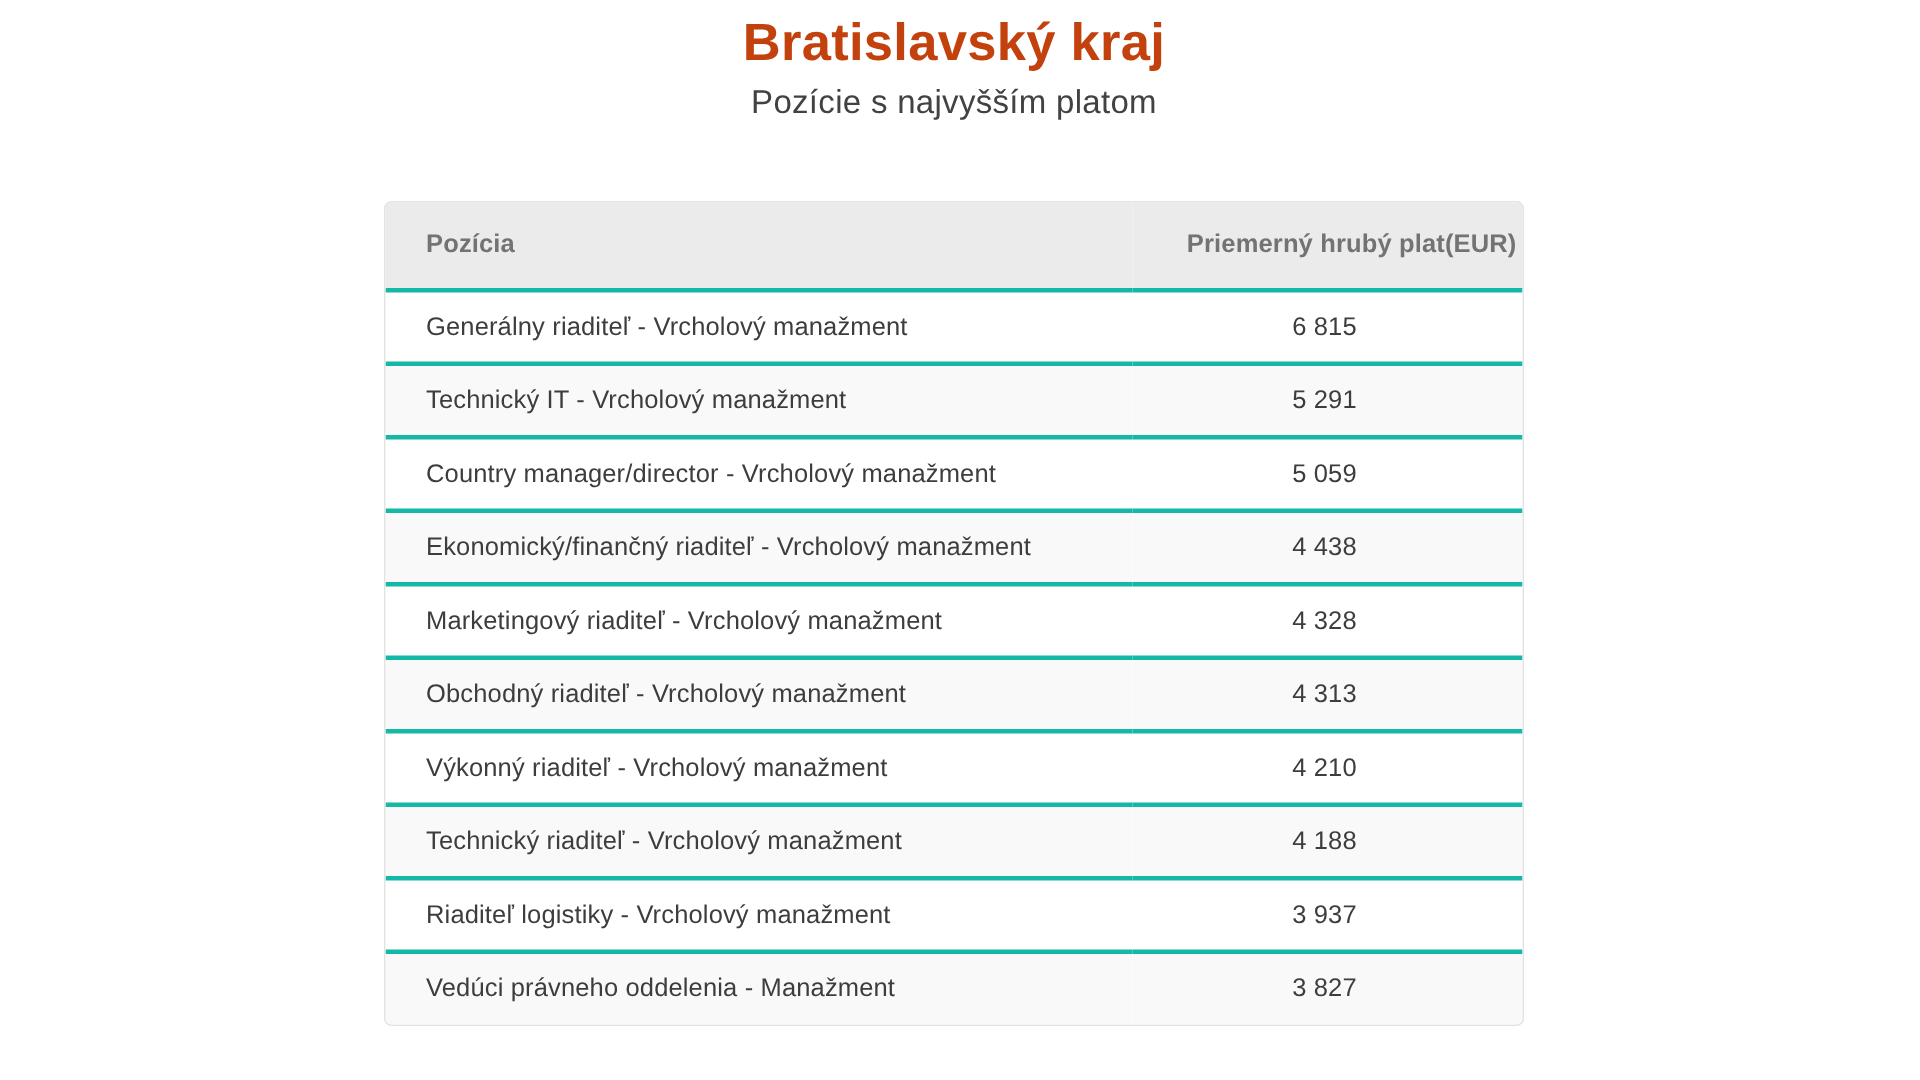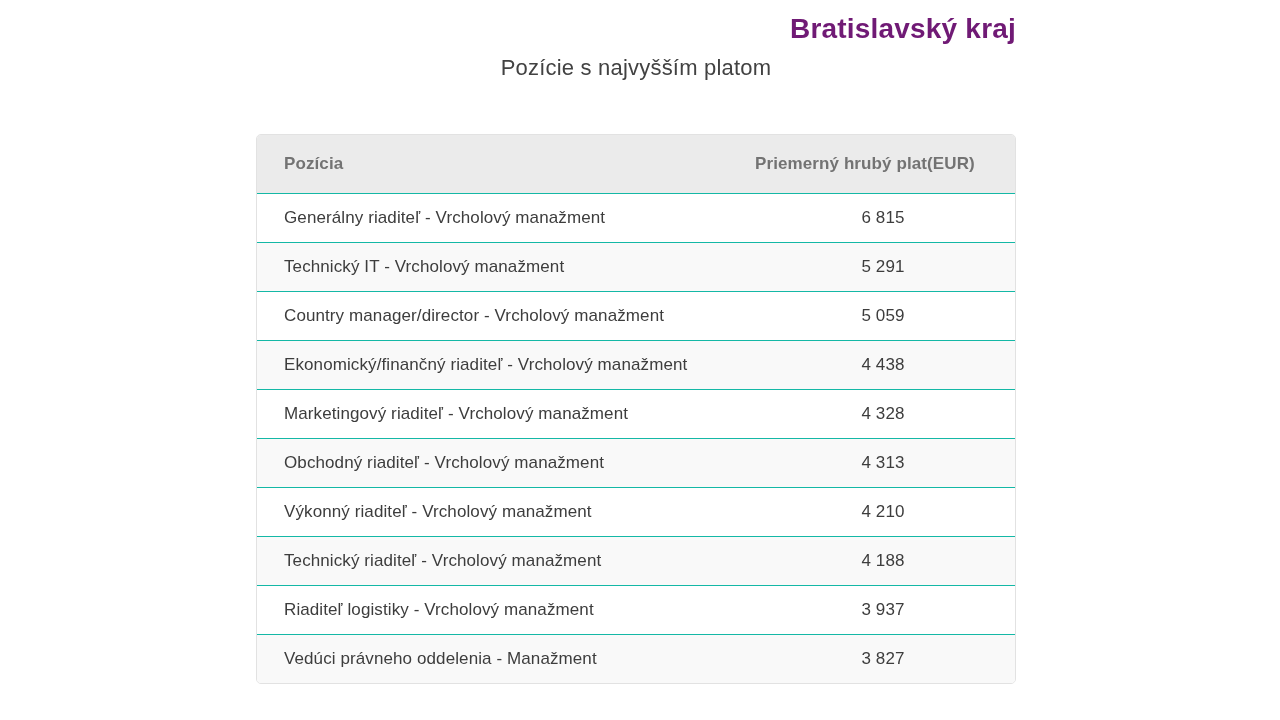--- a/index.html
+++ b/index.html
@@ -13,26 +13,25 @@
     position: absolute;
     left: 256px;
     top: 0;
     width: 760px;
   }
   .heading {
     margin-top: 9px;
     text-align: center;
   }
   .title {
-    font-size: 28px;
+    font-size: 35px;
     font-weight: 700;
-    color: #701a75;
+    color: #c2410c;
     line-height: 39px;
     letter-spacing: 0.2px;
-    text-align: right;
   }
   .subtitle {
     font-size: 22px;
     font-weight: 400;
     color: #424242;
     line-height: 39px;
     letter-spacing: 0.2px;
   }
   .table-card {
     margin-top: 47px;
@@ -54,26 +53,26 @@
     font-weight: 700;
     color: #737373;
     vertical-align: middle;
   }
   th.col-position {
     text-align: left;
     padding-left: 27px;
   }
   th.col-salary {
     width: 260px;
-    text-align: left;
-    padding-right: 16px;
+    text-align: right;
+    padding-right: 4px;
   }
   tbody td {
     height: 49px;
-    border-top: 1px solid #14b8a6;
+    border-top: 3px solid #14b8a6;
     vertical-align: middle;
   }
   tbody tr:nth-child(even) { background: #f9f9f9; }
   tbody tr:nth-child(odd)  { background: #ffffff; }
   td.position-cell {
     text-align: left;
     padding-left: 27px;
   }
   td.salary-cell {
     text-align: center;

